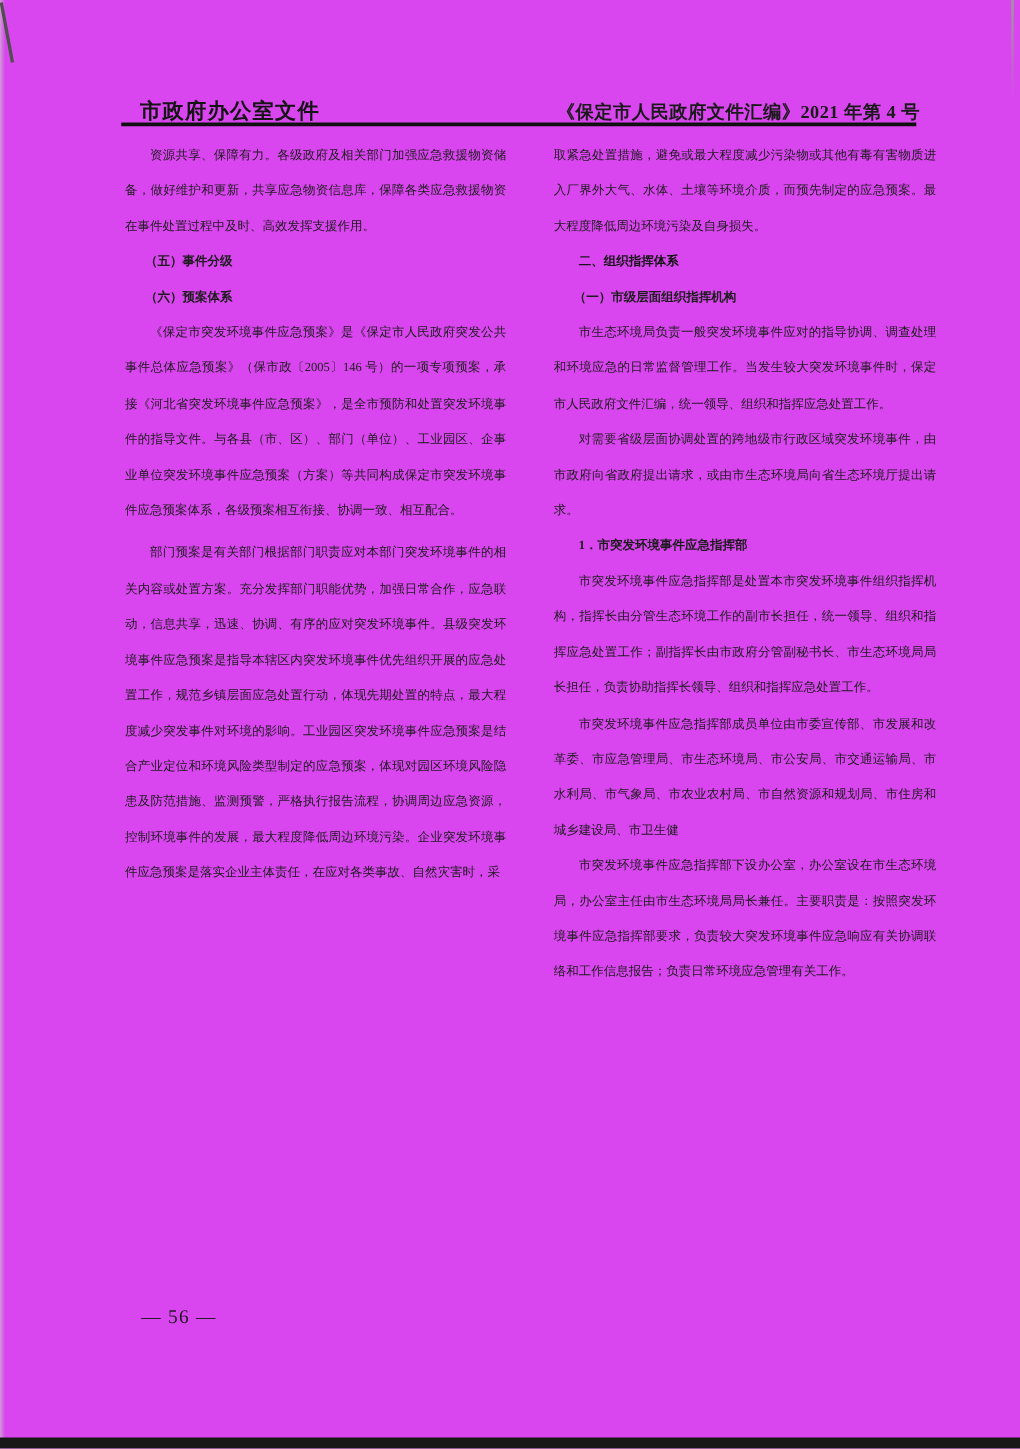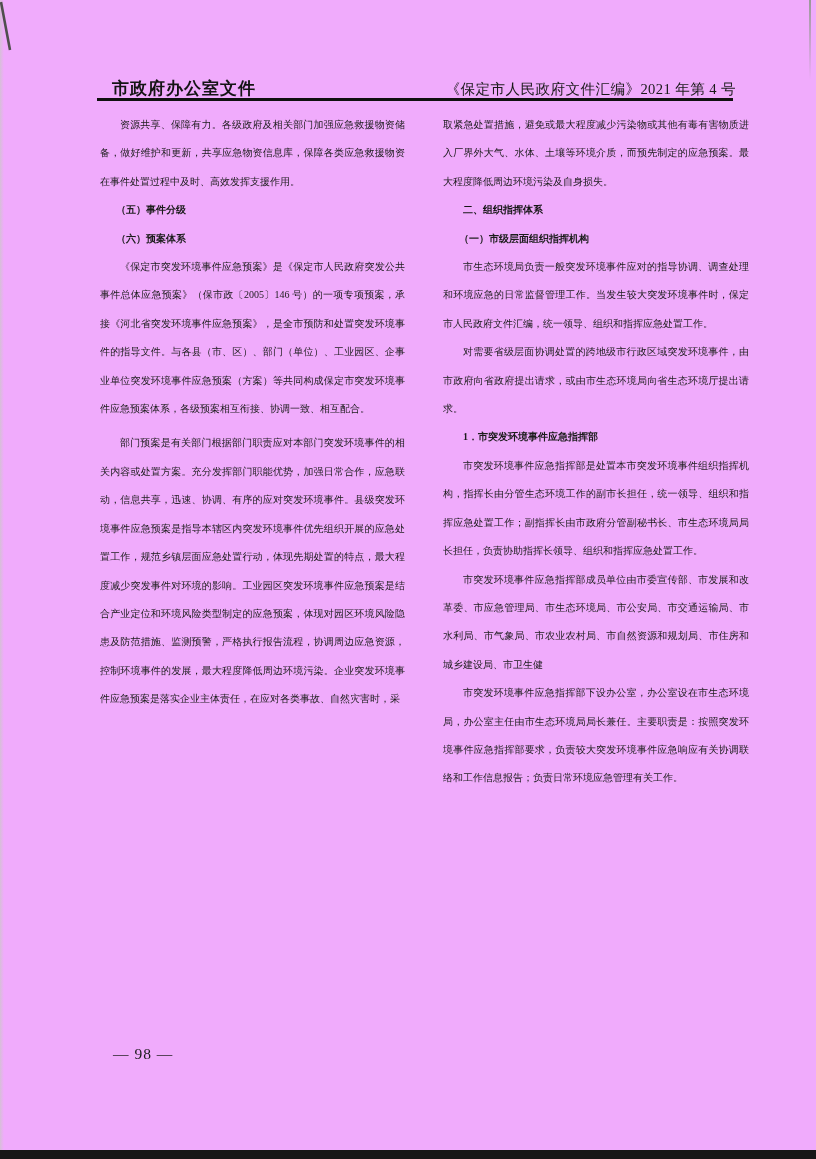--- a/index.html
+++ b/index.html
@@ -1,19 +1,19 @@
 <!DOCTYPE html>
 <html lang="zh"><head>
 <meta charset="utf-8">
 <style>
   html,body{margin:0;padding:0;background:#ffffff;}
   .page{
     position:relative;
     width:816px;height:1159px;
-    background:#f0abfc;
+    background:#d946ef;
     overflow:hidden;
     color:#1e1e1e;
     font-family:"Liberation Serif","DejaVu Serif",serif;
   }
   
   .edge-left{
     position:absolute;left:0;top:0;width:4px;height:1159px;
     background:linear-gradient(to right,#c9c9c5,rgba(250,250,248,0));
     opacity:.65;
   }
@@ -28,21 +28,21 @@
   }
   
   .hdr-left{
     position:absolute;left:112px;top:77px;
     font-family:"Liberation Sans","DejaVu Sans",sans-serif;
     font-weight:bold;font-size:17px;letter-spacing:1px;color:#141414;
     white-space:nowrap;
   }
   .hdr-right{
     position:absolute;right:80px;top:80px;
-    font-size:14.6px;font-weight:400;letter-spacing:.4px;color:#1a1a1a;
+    font-size:14.6px;font-weight:700;letter-spacing:.4px;color:#1a1a1a;
     white-space:nowrap;
   }
   .hdr-rule{
     position:absolute;left:97px;top:98px;width:636px;height:3px;
     background:#101010;
   }
   
   .col{
     position:absolute;top:111px;
     font-size:10px;line-height:28.4px;
@@ -98,15 +98,15 @@
     <p class="ind h-hei">二、组织指挥体系</p>
     <p class="ind-paren h-kai-light">（一）市级层面组织指挥机构</p>
     <p class="ind">市生态环境局负责一般突发环境事件应对的指导协调、调查处理和环境应急的日常监督管理工作。当发生较大突发环境事件时，保定市人民政府文件汇编，统一领导、组织和指挥应急处置工作。</p>
     <p class="ind">对需要省级层面协调处置的跨地级市行政区域突发环境事件，由市政府向省政府提出请求，或由市生态环境局向省生态环境厅提出请求。</p>
     <p class="ind h-num">1．市突发环境事件应急指挥部</p>
     <p class="ind">市突发环境事件应急指挥部是处置本市突发环境事件组织指挥机构，指挥长由分管生态环境工作的副市长担任，统一领导、组织和指挥应急处置工作；副指挥长由市政府分管副秘书长、市生态环境局局长担任，负责协助指挥长领导、组织和指挥应急处置工作。</p>
     <p class="ind">市突发环境事件应急指挥部成员单位由市委宣传部、市发展和改革委、市应急管理局、市生态环境局、市公安局、市交通运输局、市水利局、市气象局、市农业农村局、市自然资源和规划局、市住房和城乡建设局、市卫生健</p>
     <p class="ind">市突发环境事件应急指挥部下设办公室，办公室设在市生态环境局，办公室主任由市生态环境局局长兼任。主要职责是：按照突发环境事件应急指挥部要求，负责较大突发环境事件应急响应有关协调联络和工作信息报告；负责日常环境应急管理有关工作。</p>
   </div>
 
-  <div class="footer">— 98 —</div>
+  <div class="footer">— 56 —</div>
 
 </div>
 
 </body></html>

